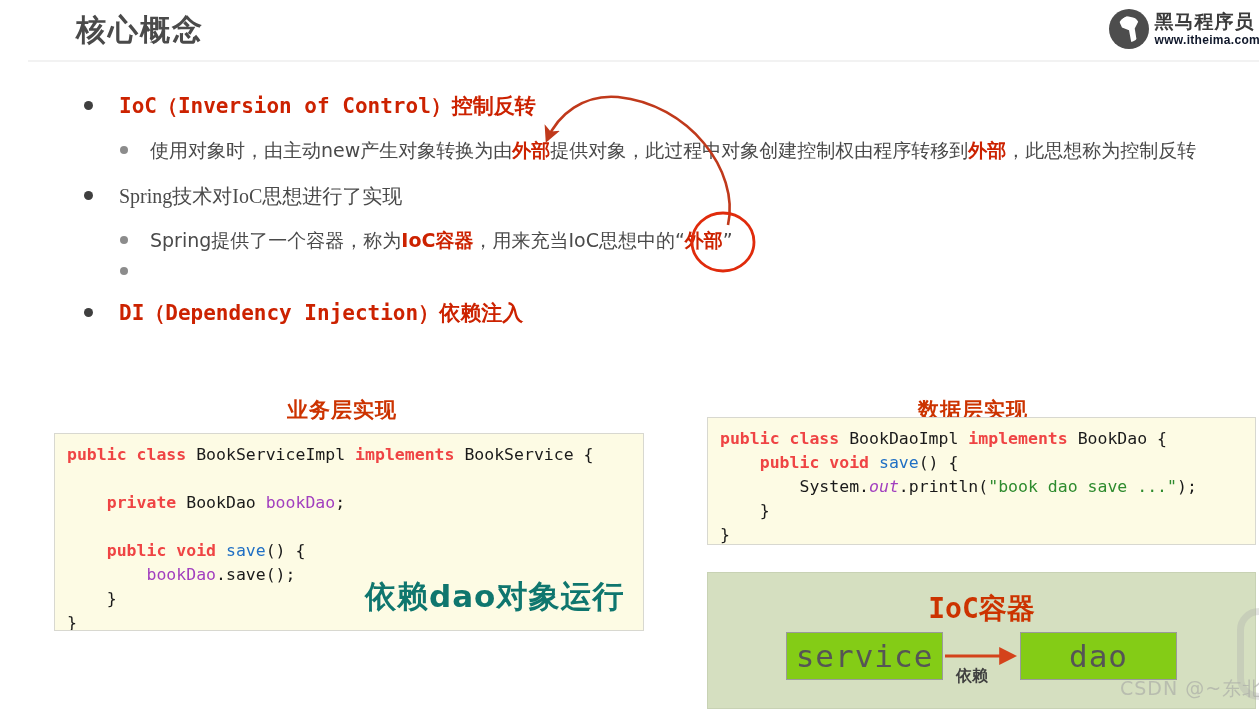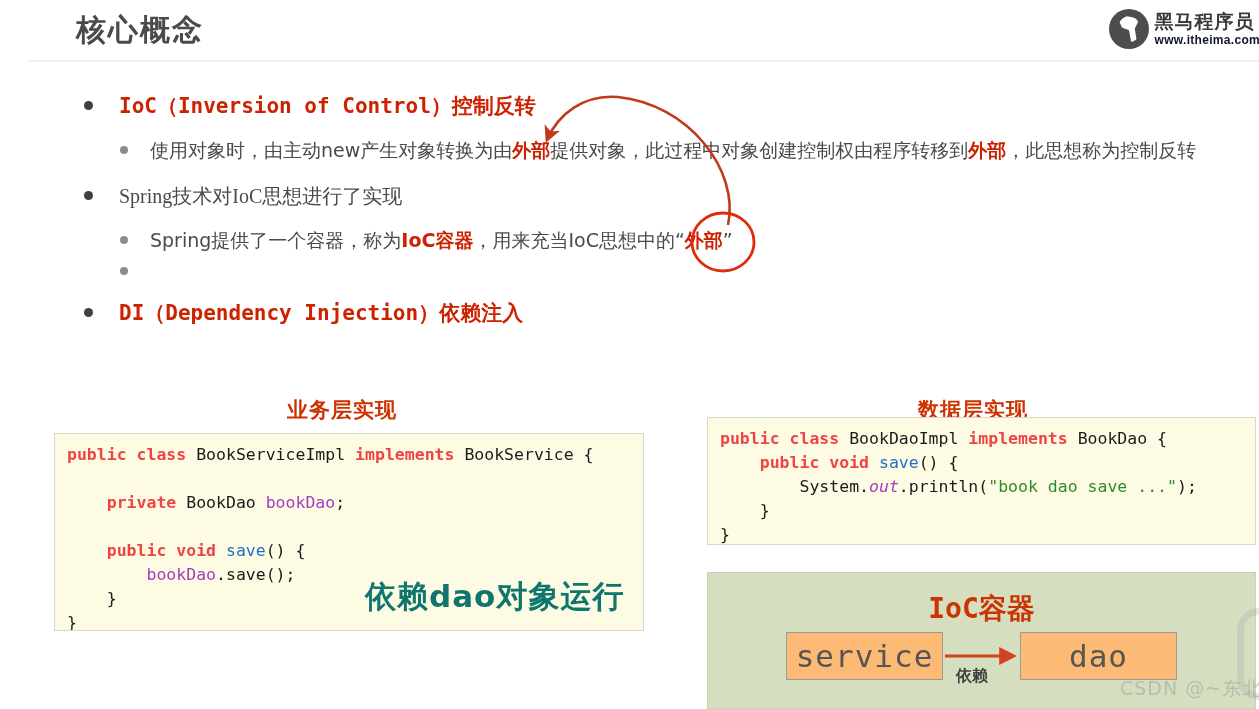--- a/index.html
+++ b/index.html
@@ -209,21 +209,21 @@
     width: 100%;
     text-align: center;
     top: 17px;
     font-size: 28px;
     font-weight: bold;
     color: #cc3300;
     font-family: "DejaVu Sans Mono", "Liberation Mono", monospace;
   }
   .node {
     position: absolute;
-    background: #fdba74;
+    background: #84cc16;
     border: 1px solid #9a9a9a;
     box-sizing: border-box;
     display: flex;
     align-items: center;
     justify-content: center;
     font-family: "DejaVu Sans Mono", "Liberation Mono", monospace;
     font-size: 31px;
     color: #555555;
     letter-spacing: 1px;
   }

